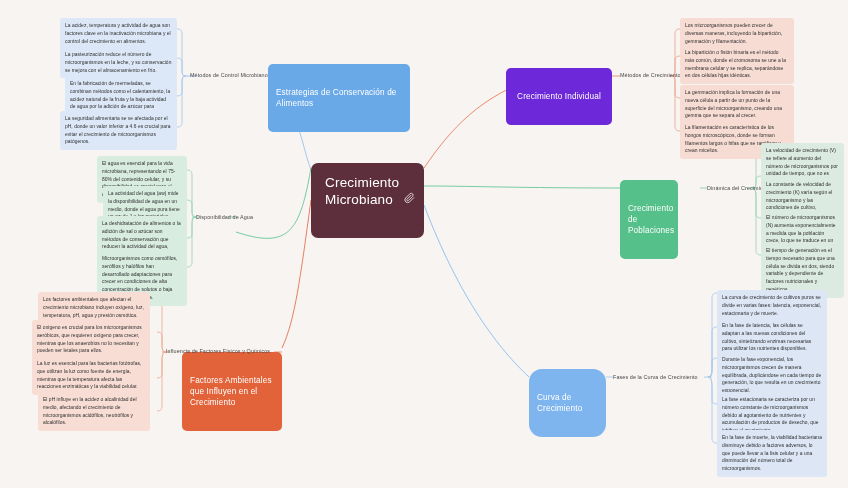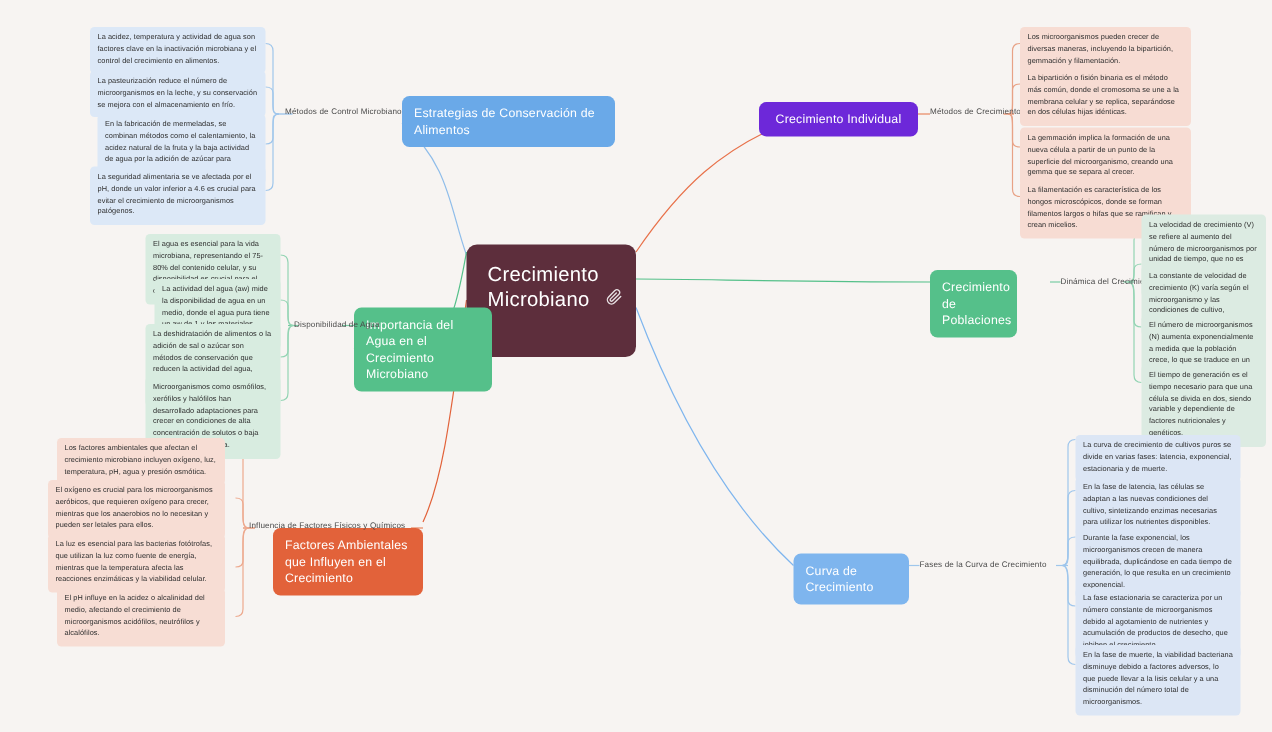--- a/index.html
+++ b/index.html
@@ -19,28 +19,28 @@
   .central{
     background:#5d2e3c;color:#ffffff;border-radius:7px;
     font-size:13.5px;line-height:1.25;font-weight:400;
     padding:12px 30px 29px 14px;letter-spacing:.2px;
   }
   .clip-icon{position:absolute;right:9px;top:50%;transform:translateY(-50%);opacity:.85;}
 
   
   .main{
     border-radius:5px;color:#ffffff;font-size:8.2px;line-height:1.35;
-    padding:6px 8px;font-weight:400;letter-spacing:.15px;
+    padding:23px 8px;font-weight:400;letter-spacing:.15px;
     display:flex;align-items:center;
   }
   .main.blue{background:#6aa9e8;}
   .main.green{background:#55c08a;}
   .main.orange{background:#6d28d9;justify-content:center;}
   .main.orange-d{background:#e2623a;}
-  .main.blue-l{background:#7eb5ee;}
+  .main.blue-l{background:#7eb5ee;border-radius:13px;}
 
   
   .sub{
     font-size:5.4px;color:#4a4a4a;letter-spacing:.1px;
     white-space:nowrap;line-height:1.2;
   }
 
   
   .leaf{
     border-radius:3px;font-size:4.9px;line-height:1.58;
@@ -153,23 +153,20 @@
   <div class="node leaf peach" style="left:680px;top:45px;width:114px;">
     <span>La bipartición o fisión binaria es el método más común, donde el cromosoma se une a la membrana celular y se replica, separándose en dos células hijas idénticas.</span>
   </div>
   <div class="node leaf peach" style="left:680px;top:85px;width:114px;">
     <span>La gemmación implica la formación de una nueva célula a partir de un punto de la superficie del microorganismo, creando una gemma que se separa al crecer.</span>
   </div>
   <div class="node leaf peach" style="left:680px;top:120px;width:114px;">
     <span>La filamentación es característica de los hongos microscópicos, donde se forman filamentos largos o hifas que se ramifican y crean micelios.</span>
   </div>
 
-  <div class="node main green" style="left:236px;top:205px;width:92px;">
-    <span>Importancia del Agua en el Crecimiento Microbiano</span>
-  </div>
   <div class="node sub" style="left:196px;top:214px;">
     <span>Disponibilidad de Agua</span>
   </div>
   <div class="node leaf green" style="left:97px;top:156px;width:90px;">
     <span>El agua es esencial para la vida microbiana, representando el 75-80% del contenido celular, y su disponibilidad es crucial para el crecimiento.</span>
   </div>
   <div class="node leaf green" style="left:103px;top:186px;width:84px;">
     <span>La actividad del agua (aw) mide la disponibilidad de agua en un medio, donde el agua pura tiene un aw de 1 y los materiales secos tienen un aw de 0.</span>
   </div>
   <div class="node leaf green" style="left:97px;top:216px;width:90px;">

